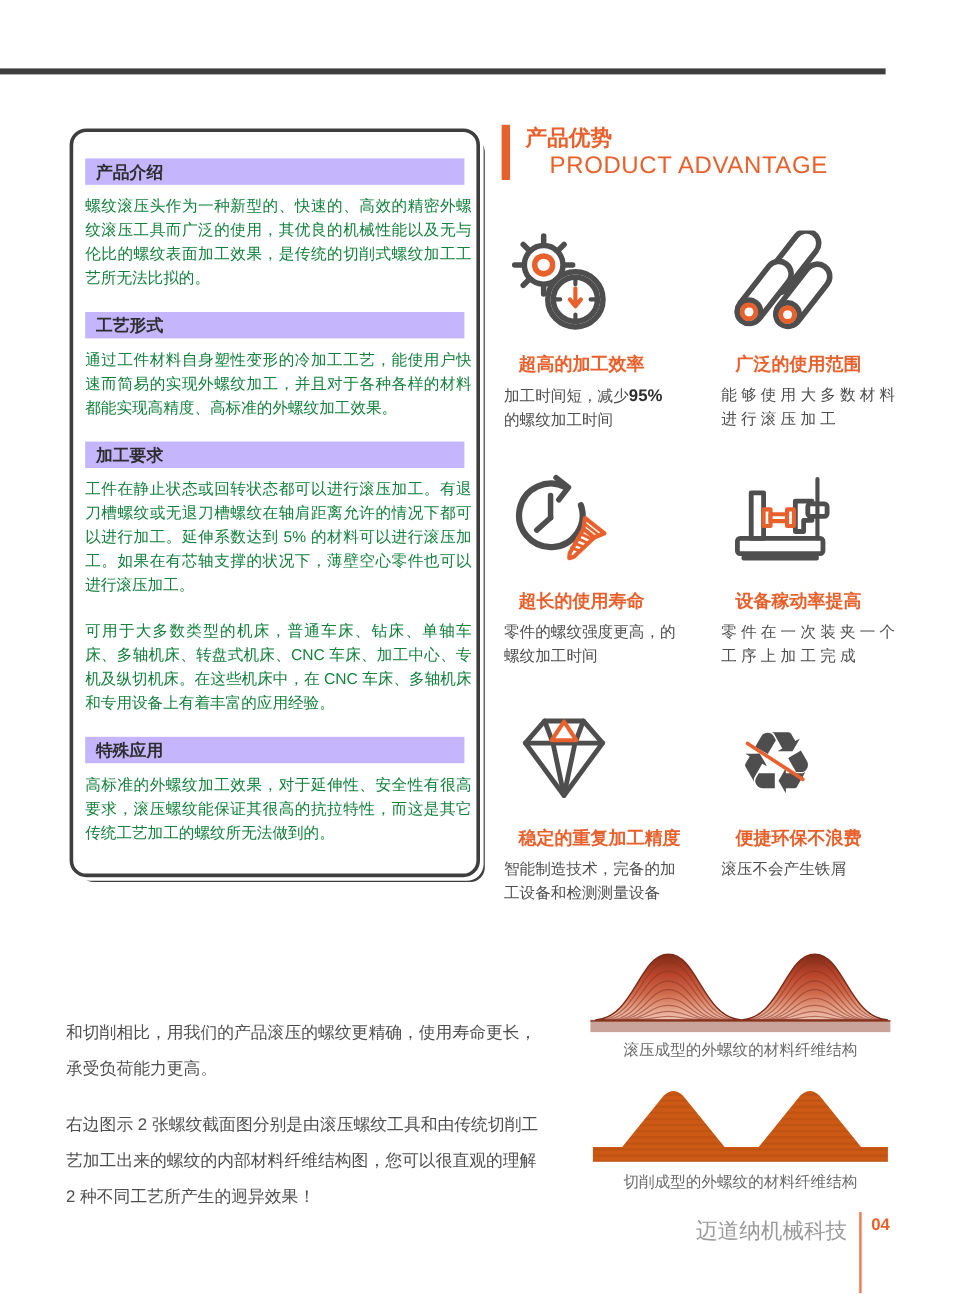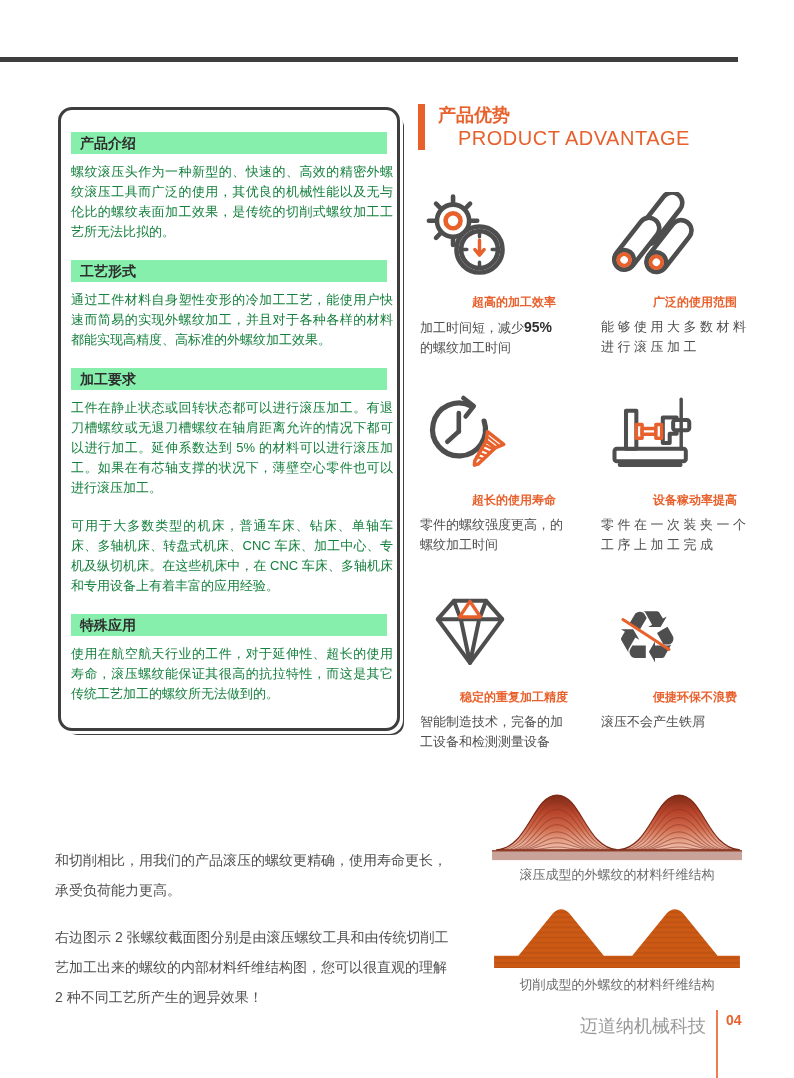--- a/index.html
+++ b/index.html
@@ -9,34 +9,34 @@
   
   .top-rule{position:absolute;left:0;top:57px;width:738px;height:5px;background:#3E3E3E;}
 
   
   .intro-card{position:absolute;left:58px;top:107px;width:342px;
     border:3px solid #3E3E3E;border-radius:14px;background:#fff;
     box-shadow:3px 3px 0 0 #ffffff,6px 6px 0 -2px #3E3E3E;
     padding:22px 0 24px 0;box-sizing:border-box;}
   .intro-section{margin:0 10px 0 10px;}
   .intro-section + .intro-section{margin-top:18px;}
-  .section-title{background:#86efac;height:22px;line-height:22px;
+  .section-title{background:#c4b5fd;height:22px;line-height:22px;
     font-size:14px;font-weight:bold;color:#2E2E2E;padding-left:9px;}
   .section-body{margin:8px 0 0 0;width:322px;font-size:13px;line-height:20px;color:#15803d;text-align:justify;}
 
   
   .adv-heading{position:absolute;left:418px;top:104px;display:flex;}
   .adv-accent-bar{width:7px;height:46px;background:#E8612C;margin-right:13px;}
   .adv-heading-cn{font-size:18px;font-weight:bold;color:#E8612C;line-height:22px;}
   .adv-heading-en{font-size:20px;color:#E8612C;letter-spacing:0.5px;line-height:24px;margin-left:20px;}
 
   .adv-cell{position:absolute;width:176px;}
   .adv-icon-box{height:102px;display:flex;align-items:flex-end;}
   .adv-icon-box svg{display:block;margin:0 0 6px 2px;}
-  .adv-title{font-size:12px;font-weight:bold;color:#E8612C;margin:4px 0 6px 12px;text-align:center;}
+  .adv-title{font-size:15px;font-weight:bold;color:#E8612C;margin:4px 0 6px 12px;}
   .adv-desc{font-size:13px;line-height:20px;color:#4F4F4F;width:150px;}
   .adv-desc.spaced{letter-spacing:3.5px;width:163px;}
   .adv-desc .strong{font-weight:bold;color:#2E2E2E;font-size:14px;}
 
   .recycle-wrap{position:relative;width:92px;height:92px;margin-bottom:2px;}
   .recycle-glyph{font-size:72px;line-height:92px;color:#4E4E4E;display:block;text-align:center;}
   .recycle-slash{position:absolute;left:16px;top:42px;width:58px;height:3px;background:#E8612C;
     transform:rotate(33deg);border-radius:2px;}
 
   
@@ -83,21 +83,21 @@
     </div>
     <div class="intro-section">
       <div class="section-title">加工要求</div>
       <div class="section-body">工件在静止状态或回转状态都可以进行滚压加工。有退刀槽螺纹或无退刀槽螺纹在轴肩距离允许的情况下都可以进行加工。延伸系数达到 5% 的材料可以进行滚压加工。如果在有芯轴支撑的状况下，薄壁空心零件也可以进行滚压加工。</div>
     </div>
     <div class="intro-section">
       <div class="section-body">可用于大多数类型的机床，普通车床、钻床、单轴车床、多轴机床、转盘式机床、CNC 车床、加工中心、专机及纵切机床。在这些机床中，在 CNC 车床、多轴机床和专用设备上有着丰富的应用经验。</div>
     </div>
     <div class="intro-section">
       <div class="section-title">特殊应用</div>
-      <div class="section-body">使用在航空航天行业的工件，对于延伸性、超长的使用寿命，滚压螺纹能保证其很高的抗拉特性，而这是其它传统工艺加工的螺纹所无法做到的。</div>
+      <div class="section-body">高标准的外螺纹加工效果，对于延伸性、安全性有很高要求，滚压螺纹能保证其很高的抗拉特性，而这是其它传统工艺加工的螺纹所无法做到的。</div>
     </div>
   </div>
 
   <div class="adv-heading">
     <div class="adv-accent-bar"></div>
     <div>
       <div class="adv-heading-cn">产品优势</div>
       <div class="adv-heading-en">PRODUCT ADVANTAGE</div>
     </div>
   </div>

